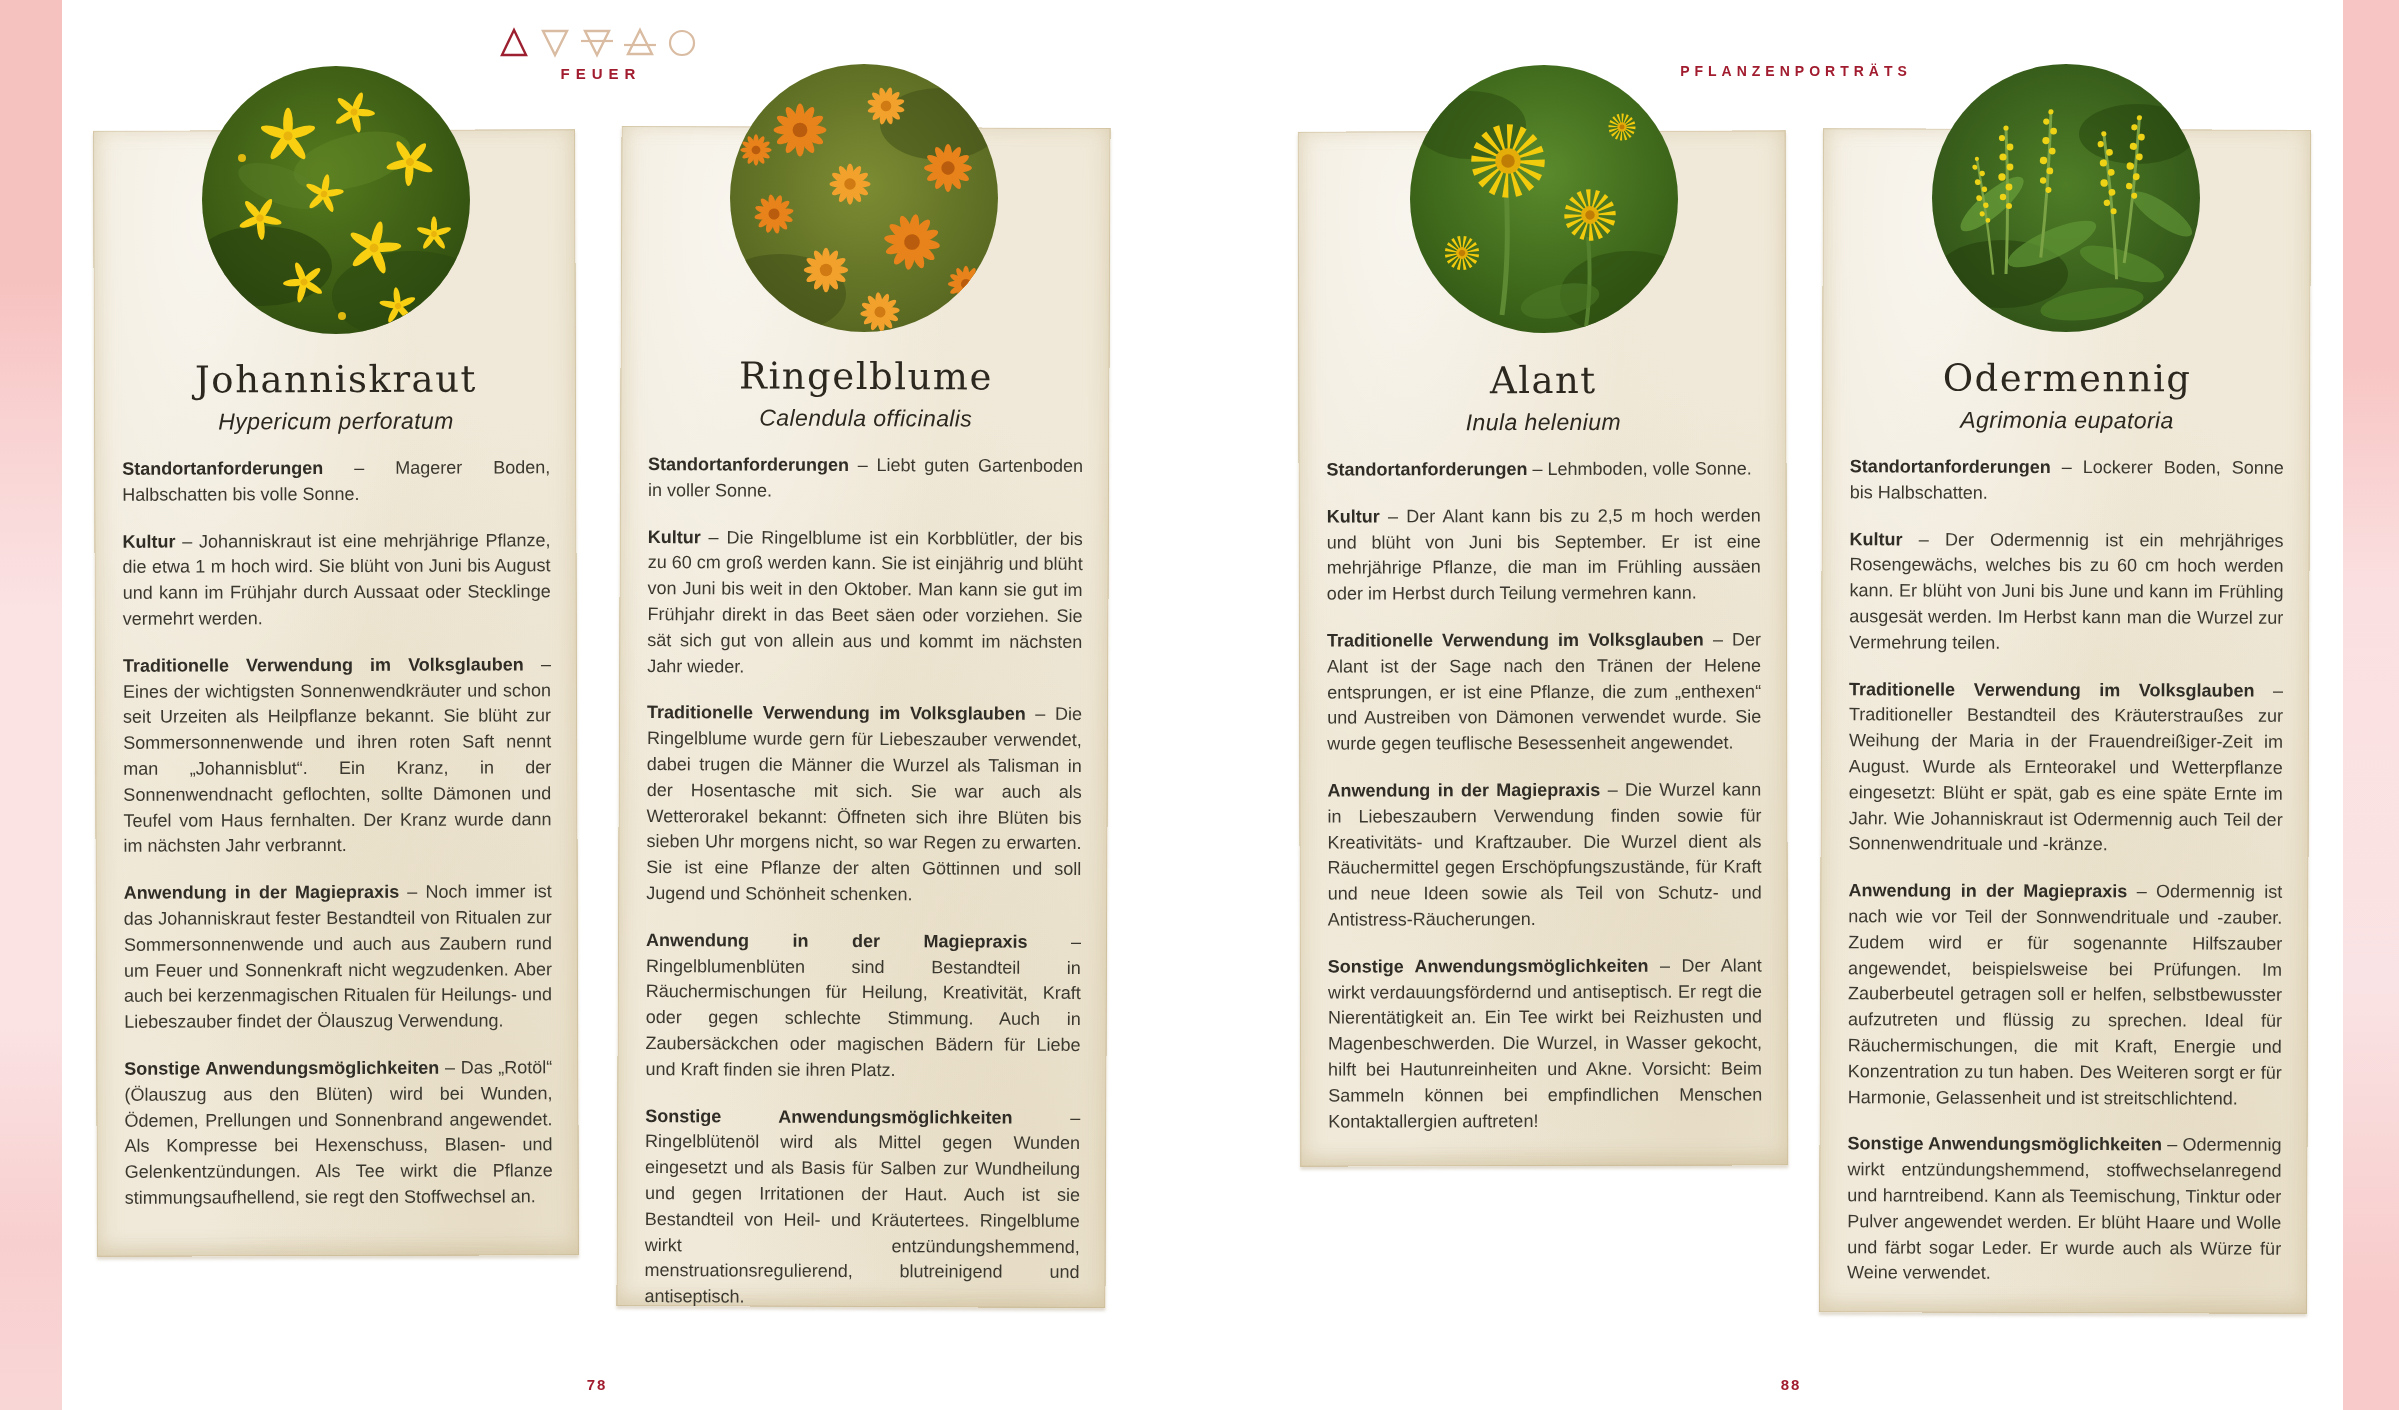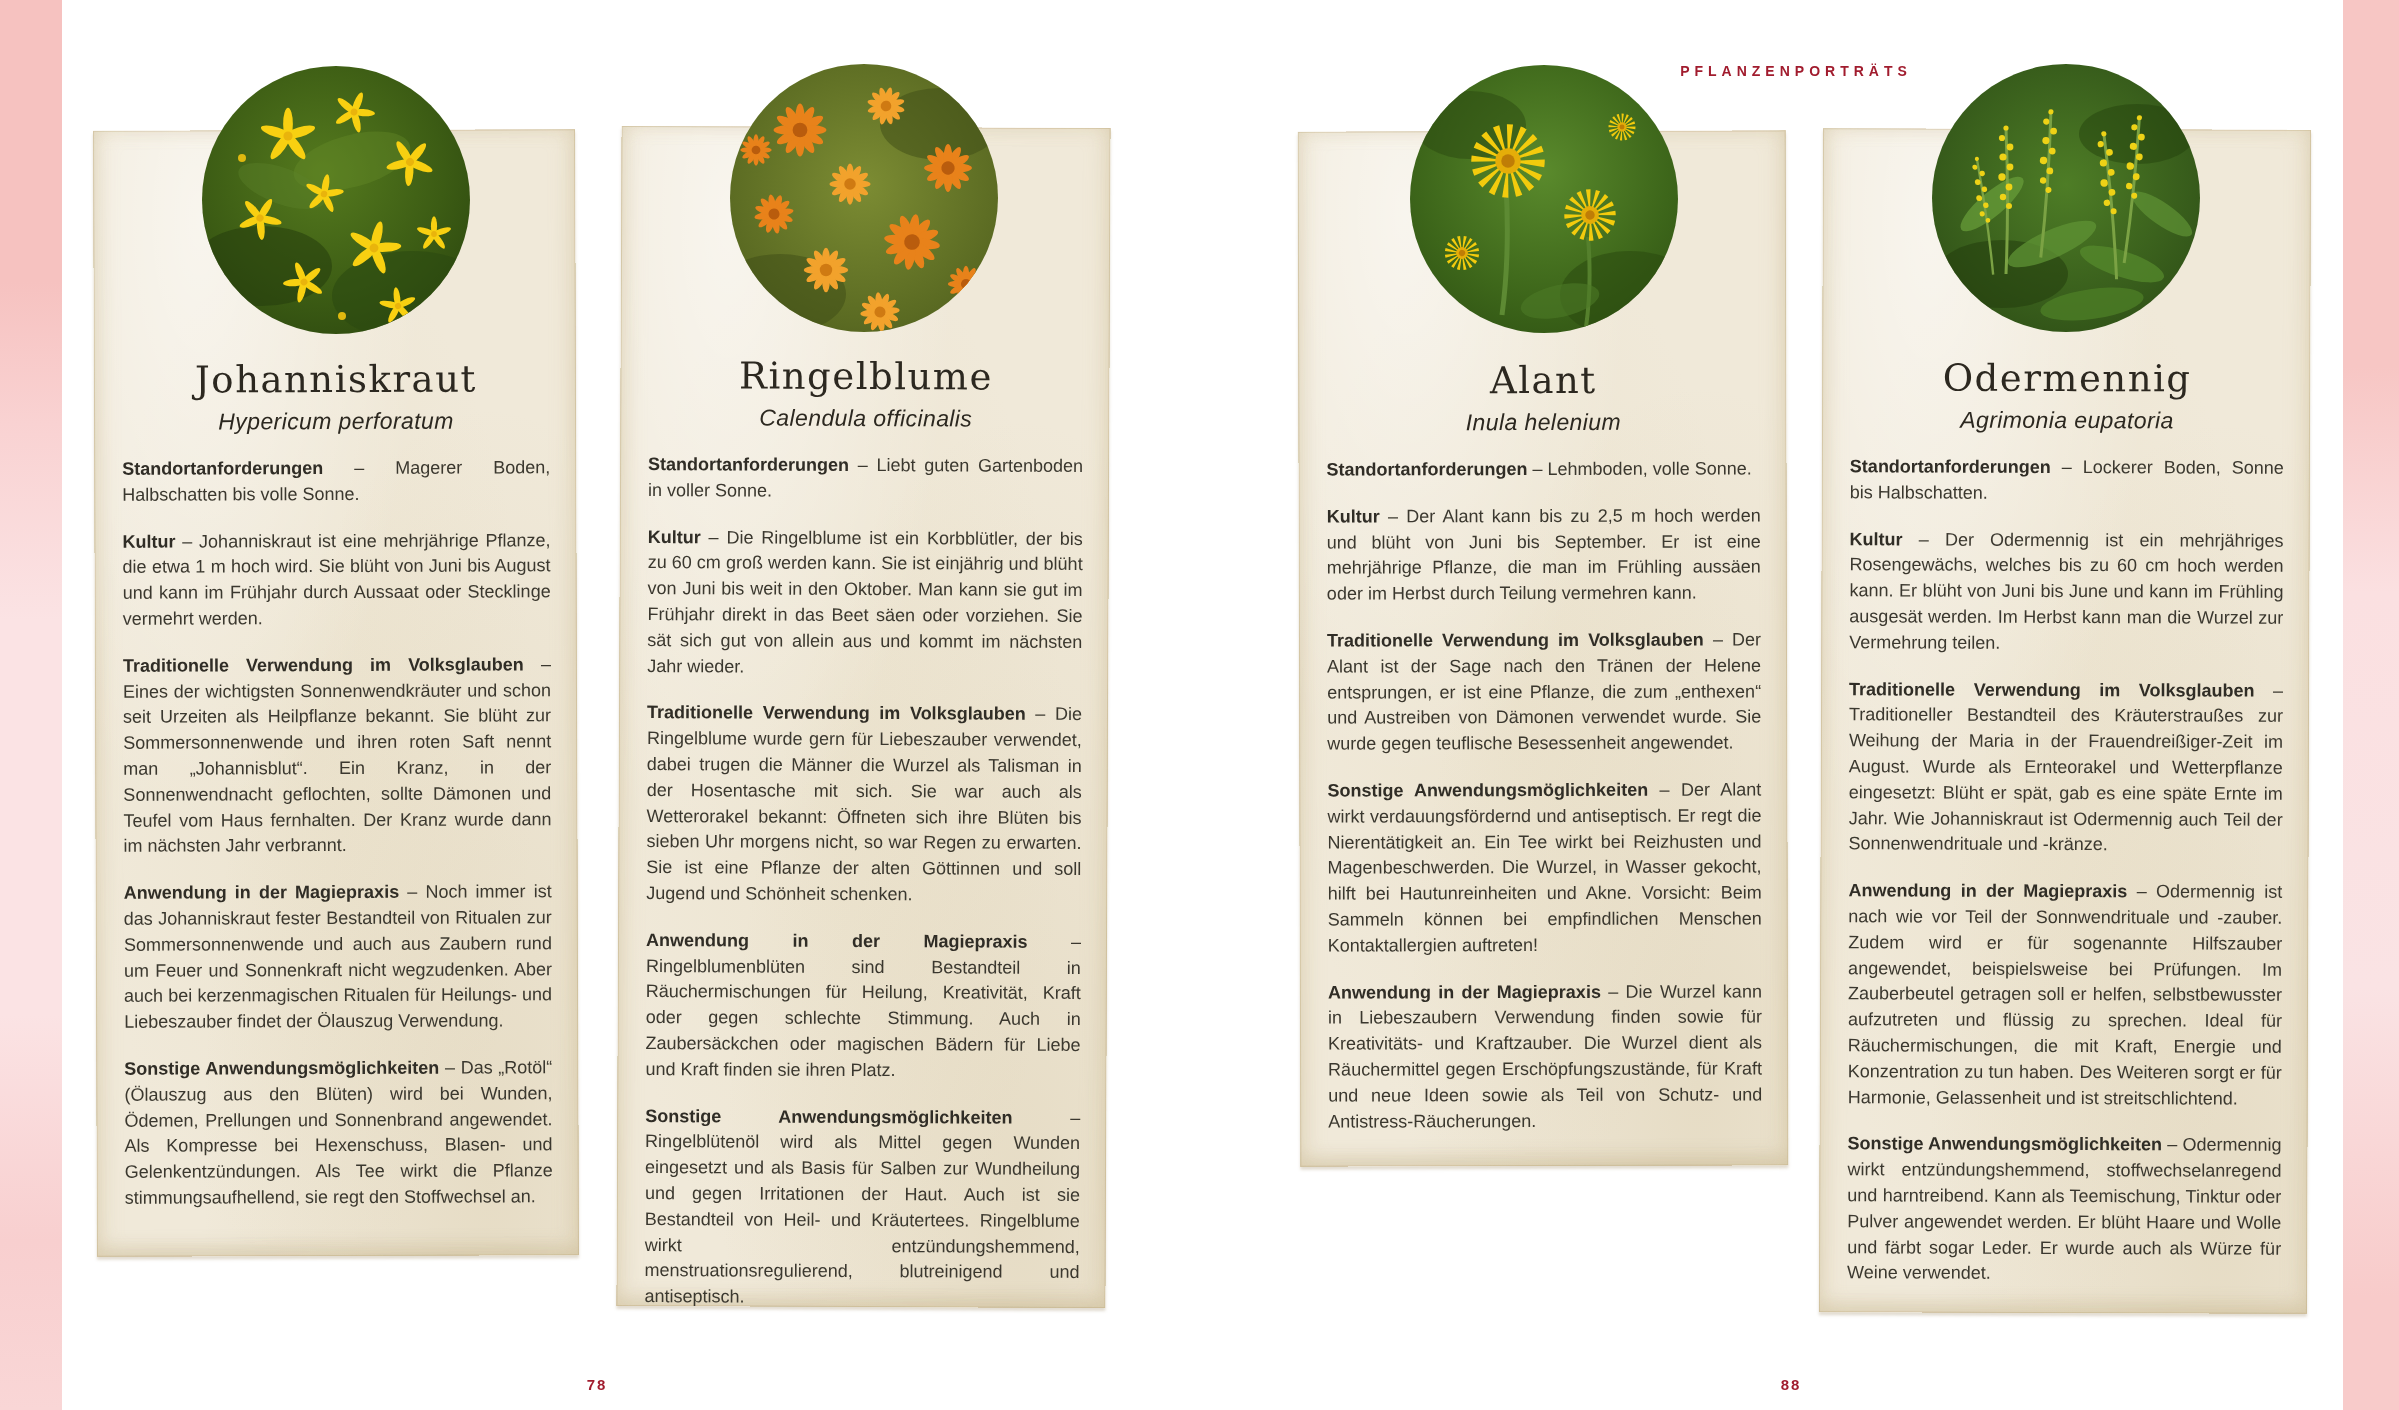--- a/index.html
+++ b/index.html
@@ -63,20 +63,42 @@
   .pn79{left:1761px;top:1348px;}
 </style>
 </head>
 <body>
 
 <div class="spread">
 
   <div class="edge edge-left"></div>
   <div class="edge edge-right"></div>
 
+  <div class="hdr-left">
+    <div class="symbols">
+      <svg width="30" height="34" viewBox="0 0 30 34">
+        <path d="M15 4 L27 29 L3 29 Z" fill="none" stroke="#9c2030" stroke-width="2.4"></path>
+      </svg>
+      <svg width="30" height="34" viewBox="0 0 30 34">
+        <path d="M3 5 L27 5 L15 29 Z" fill="none" stroke="#d9bca2" stroke-width="2.4"></path>
+      </svg>
+      <svg width="32" height="34" viewBox="0 0 32 34">
+        <path d="M4 5 L28 5 L16 29 Z" fill="none" stroke="#d9bca2" stroke-width="2.4"></path>
+        <line x1="0" y1="15" x2="32" y2="15" stroke="#d9bca2" stroke-width="2.2"></line>
+      </svg>
+      <svg width="32" height="34" viewBox="0 0 32 34">
+        <path d="M16 4 L28 28 L4 28 Z" fill="none" stroke="#d9bca2" stroke-width="2.4"></path>
+        <line x1="0" y1="19" x2="32" y2="19" stroke="#d9bca2" stroke-width="2.2"></line>
+      </svg>
+      <svg width="30" height="34" viewBox="0 0 30 34">
+        <circle cx="15" cy="17" r="12" fill="none" stroke="#d9bca2" stroke-width="2.2"></circle>
+      </svg>
+    </div>
+    <div class="chapter">FEUER</div>
+  </div>
 
   <div class="hdr-right">PFLANZENPORTRÄTS</div>
 
   <article class="card card1">
     <h2 class="pname">Johanniskraut</h2>
     <p class="platin">Hypericum perforatum</p>
     <p class="sec"><span class="lbl">Standortanforderungen</span> <span class="stx">– Magerer Boden, Halbschatten bis volle Sonne.</span></p>
     <p class="sec"><span class="lbl">Kultur</span> <span class="stx">– Johanniskraut ist eine mehrjährige Pflanze, die etwa 1 m hoch wird. Sie blüht von Juni bis August und kann im Frühjahr durch Aussaat oder Stecklinge vermehrt werden.</span></p>
     <p class="sec"><span class="lbl">Traditionelle Verwendung im Volksglauben</span> <span class="stx">– Eines der wichtigsten Sonnenwendkräuter und schon seit Urzeiten als Heilpflanze bekannt. Sie blüht zur Sommersonnenwende und ihren roten Saft nennt man „Johannisblut“. Ein Kranz, in der Sonnenwendnacht geflochten, sollte Dämonen und Teufel vom Haus fernhalten. Der Kranz wurde dann im nächsten Jahr verbrannt.</span></p>
     <p class="sec"><span class="lbl">Anwendung in der Magiepraxis</span> <span class="stx">– Noch immer ist das Johanniskraut fester Bestandteil von Ritualen zur Sommersonnenwende und auch aus Zaubern rund um Feuer und Sonnenkraft nicht wegzudenken. Aber auch bei kerzenmagischen Ritualen für Heilungs- und Liebeszauber findet der Ölauszug Verwendung.</span></p>
@@ -92,22 +114,22 @@
     <p class="sec"><span class="lbl">Anwendung in der Magiepraxis</span> <span class="stx">– Ringelblumenblüten sind Bestandteil in Räuchermischungen für Heilung, Kreativität, Kraft oder gegen schlechte Stimmung. Auch in Zaubersäckchen oder magischen Bädern für Liebe und Kraft finden sie ihren Platz.</span></p>
     <p class="sec"><span class="lbl">Sonstige Anwendungsmöglichkeiten</span> <span class="stx">– Ringelblütenöl wird als Mittel gegen Wunden eingesetzt und als Basis für Salben zur Wundheilung und gegen Irritationen der Haut. Auch ist sie Bestandteil von Heil- und Kräutertees. Ringelblume wirkt entzündungshemmend, menstruationsregulierend, blutreinigend und antiseptisch.</span></p>
   </article>
 
   <article class="card card3">
     <h2 class="pname">Alant</h2>
     <p class="platin">Inula helenium</p>
     <p class="sec"><span class="lbl">Standortanforderungen</span> <span class="stx">– Lehmboden, volle Sonne.</span></p>
     <p class="sec"><span class="lbl">Kultur</span> <span class="stx">– Der Alant kann bis zu 2,5 m hoch werden und blüht von Juni bis September. Er ist eine mehrjährige Pflanze, die man im Frühling aussäen oder im Herbst durch Teilung vermehren kann.</span></p>
     <p class="sec"><span class="lbl">Traditionelle Verwendung im Volksglauben</span> <span class="stx">– Der Alant ist der Sage nach den Tränen der Helene entsprungen, er ist eine Pflanze, die zum „enthexen“ und Austreiben von Dämonen verwendet wurde. Sie wurde gegen teuflische Besessenheit angewendet.</span></p>
+    <p class="sec"><span class="lbl">Anwendung in der Magiepraxis</span> <span class="stx">– Die Wurzel kann in Liebeszaubern Verwendung finden sowie für Kreativitäts- und Kraftzauber. Die Wurzel dient als Räuchermittel gegen Erschöpfungszustände, für Kraft und neue Ideen sowie als Teil von Schutz- und Antistress-Räucherungen.</span></p>
     <p class="sec"><span class="lbl">Sonstige Anwendungsmöglichkeiten</span> <span class="stx">– Der Alant wirkt verdauungsfördernd und antiseptisch. Er regt die Nierentätigkeit an. Ein Tee wirkt bei Reizhusten und Magenbeschwerden. Die Wurzel, in Wasser gekocht, hilft bei Hautunreinheiten und Akne. Vorsicht: Beim Sammeln können bei empfindlichen Menschen Kontaktallergien auftreten!</span></p>
-    <p class="sec"><span class="lbl">Anwendung in der Magiepraxis</span> <span class="stx">– Die Wurzel kann in Liebeszaubern Verwendung finden sowie für Kreativitäts- und Kraftzauber. Die Wurzel dient als Räuchermittel gegen Erschöpfungszustände, für Kraft und neue Ideen sowie als Teil von Schutz- und Antistress-Räucherungen.</span></p>
   </article>
 
   <article class="card card4">
     <h2 class="pname">Odermennig</h2>
     <p class="platin">Agrimonia eupatoria</p>
     <p class="sec"><span class="lbl">Standortanforderungen</span> <span class="stx">– Lockerer Boden, Sonne bis Halbschatten.</span></p>
     <p class="sec"><span class="lbl">Kultur</span> <span class="stx">– Der Odermennig ist ein mehrjähriges Rosengewächs, welches bis zu 60 cm hoch werden kann. Er blüht von Juni bis June und kann im Frühling ausgesät werden. Im Herbst kann man die Wurzel zur Vermehrung teilen.</span></p>
     <p class="sec"><span class="lbl">Traditionelle Verwendung im Volksglauben</span> <span class="stx">– Traditioneller Bestandteil des Kräuterstraußes zur Weihung der Maria in der Frauendreißiger-Zeit im August. Wurde als Ernteorakel und Wetterpflanze eingesetzt: Blüht er spät, gab es eine späte Ernte im Jahr. Wie Johanniskraut ist Odermennig auch Teil der Sonnenwendrituale und -kränze.</span></p>
     <p class="sec"><span class="lbl">Anwendung in der Magiepraxis</span> <span class="stx">– Odermennig ist nach wie vor Teil der Sonnwendrituale und -zauber. Zudem wird er für sogenannte Hilfszauber angewendet, beispielsweise bei Prüfungen. Im Zauberbeutel getragen soll er helfen, selbstbewusster aufzutreten und flüssig zu sprechen. Ideal für Räuchermischungen, die mit Kraft, Energie und Konzentration zu tun haben. Des Weiteren sorgt er für Harmonie, Gelassenheit und ist streitschlichtend.</span></p>
     <p class="sec"><span class="lbl">Sonstige Anwendungsmöglichkeiten</span> <span class="stx">– Odermennig wirkt entzündungshemmend, stoffwechselanregend und harntreibend. Kann als Teemischung, Tinktur oder Pulver angewendet werden. Er blüht Haare und Wolle und färbt sogar Leder. Er wurde auch als Würze für Weine verwendet.</span></p>

